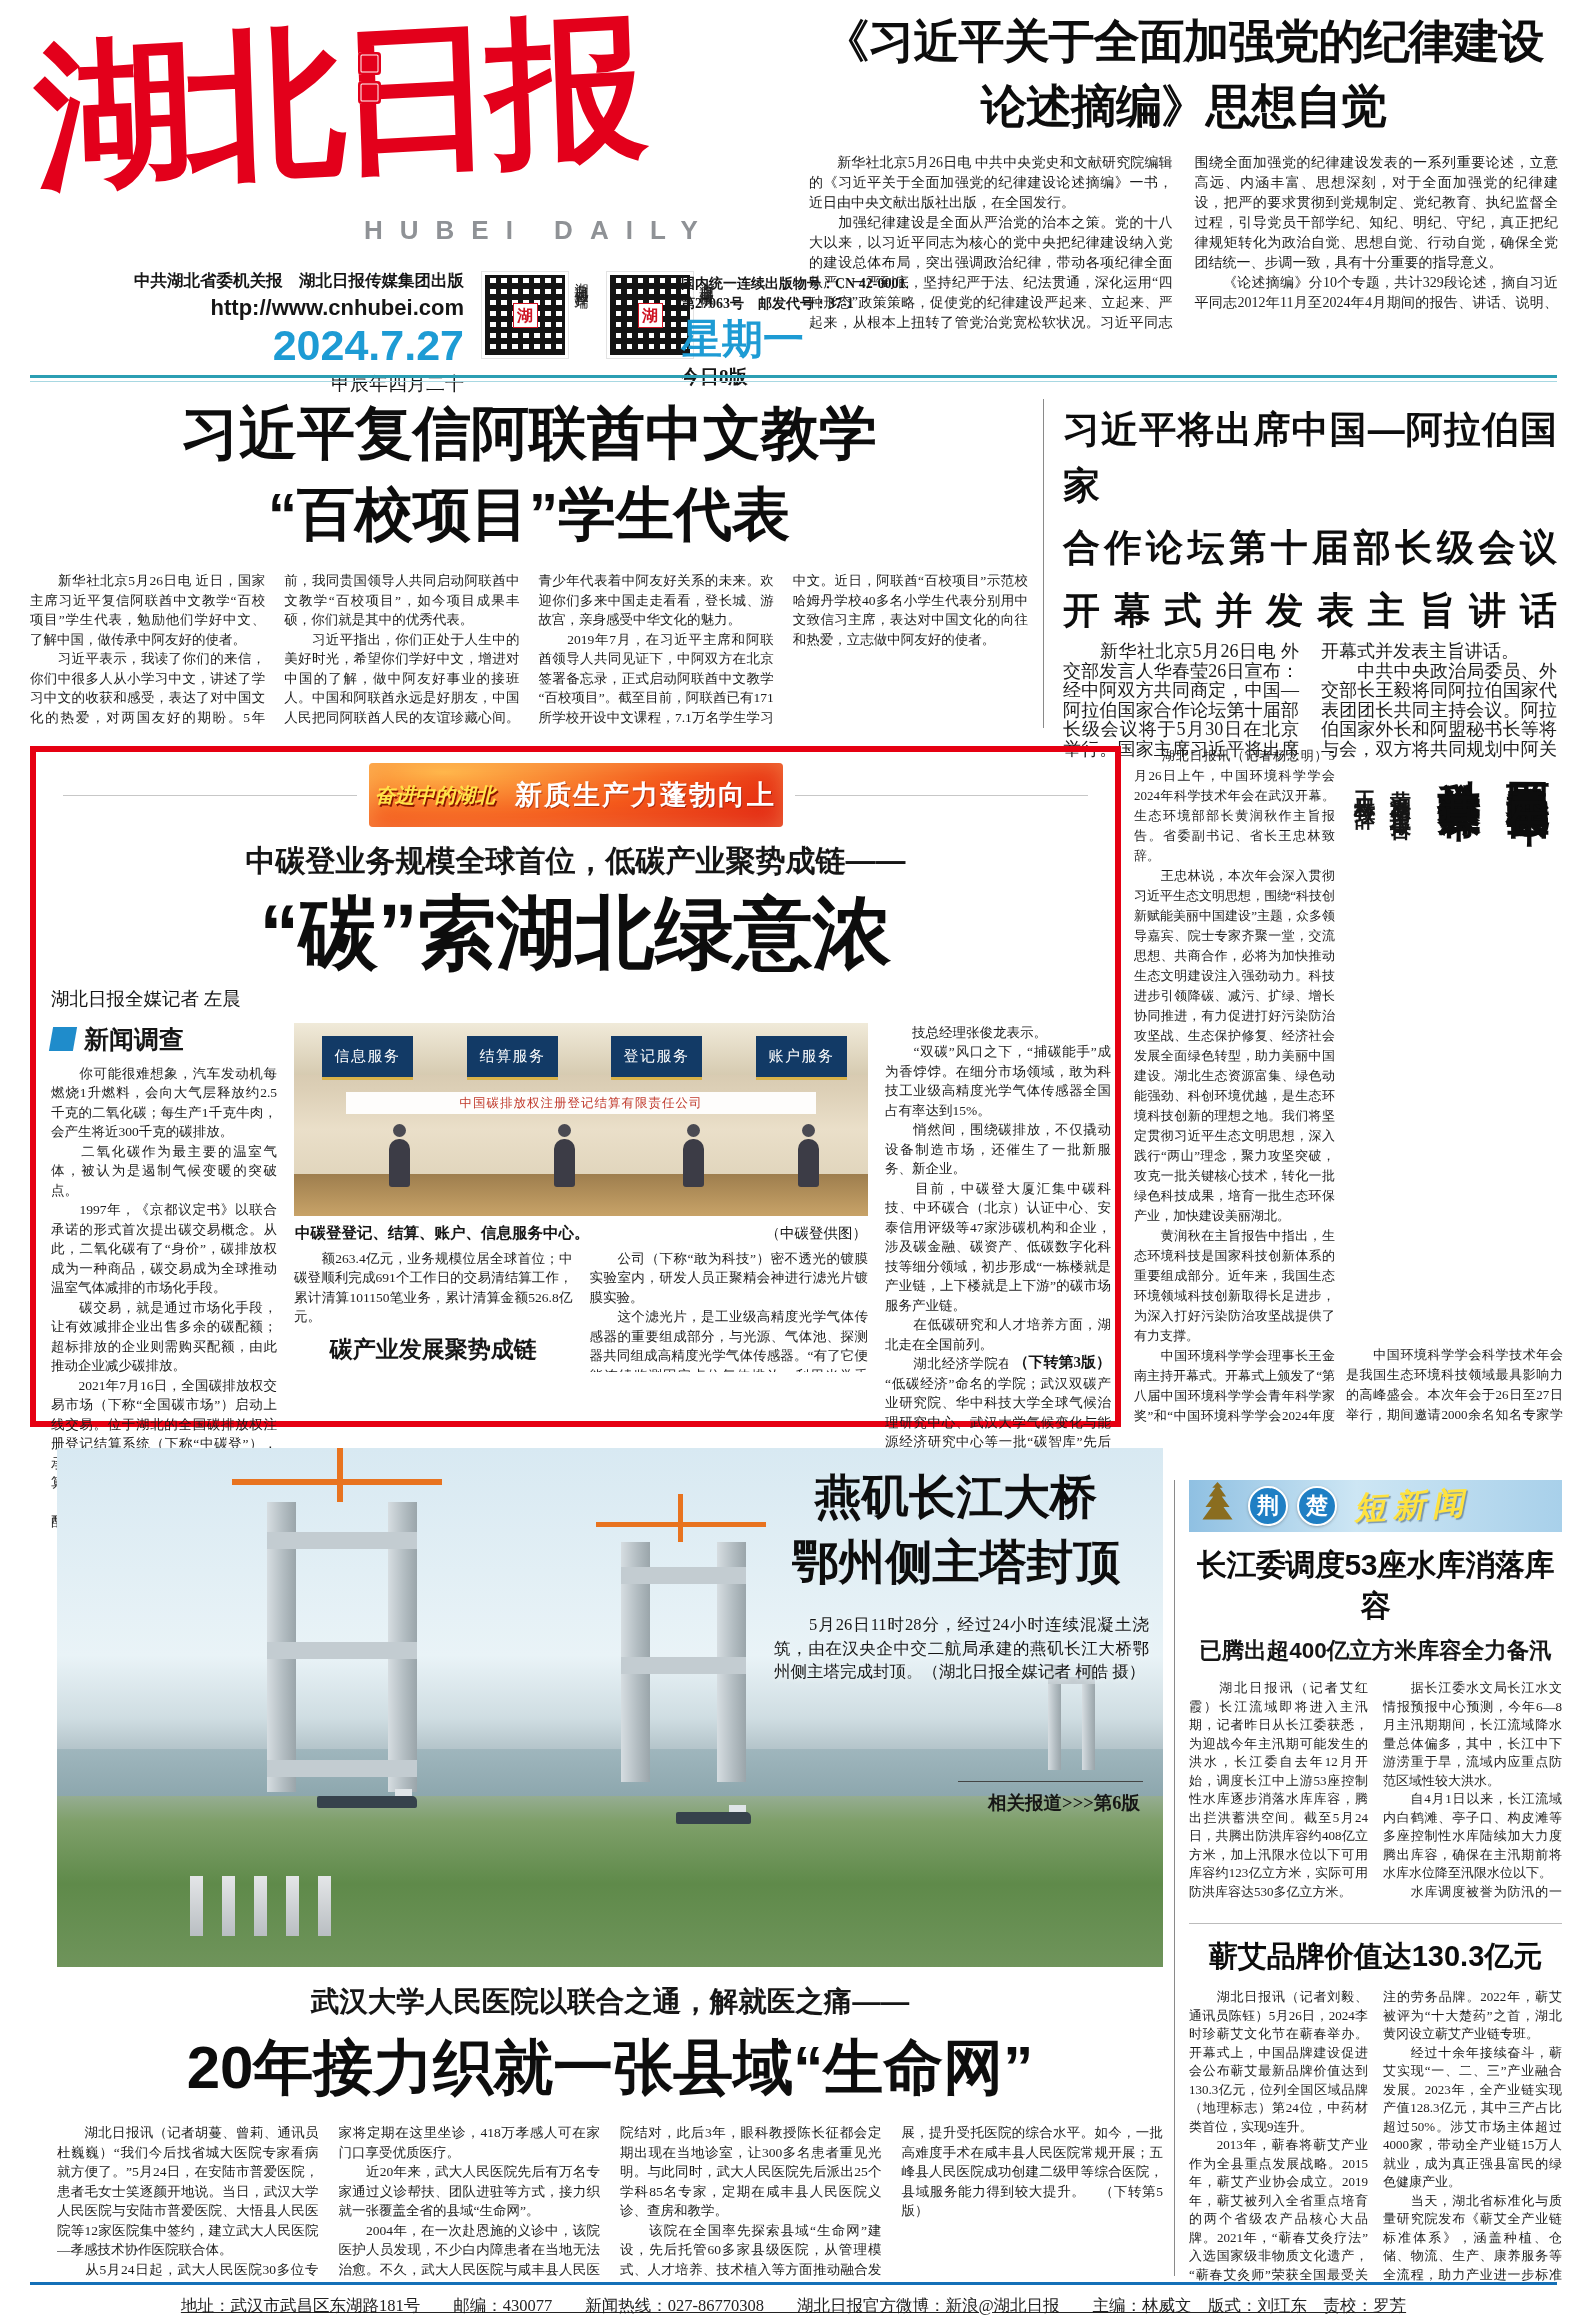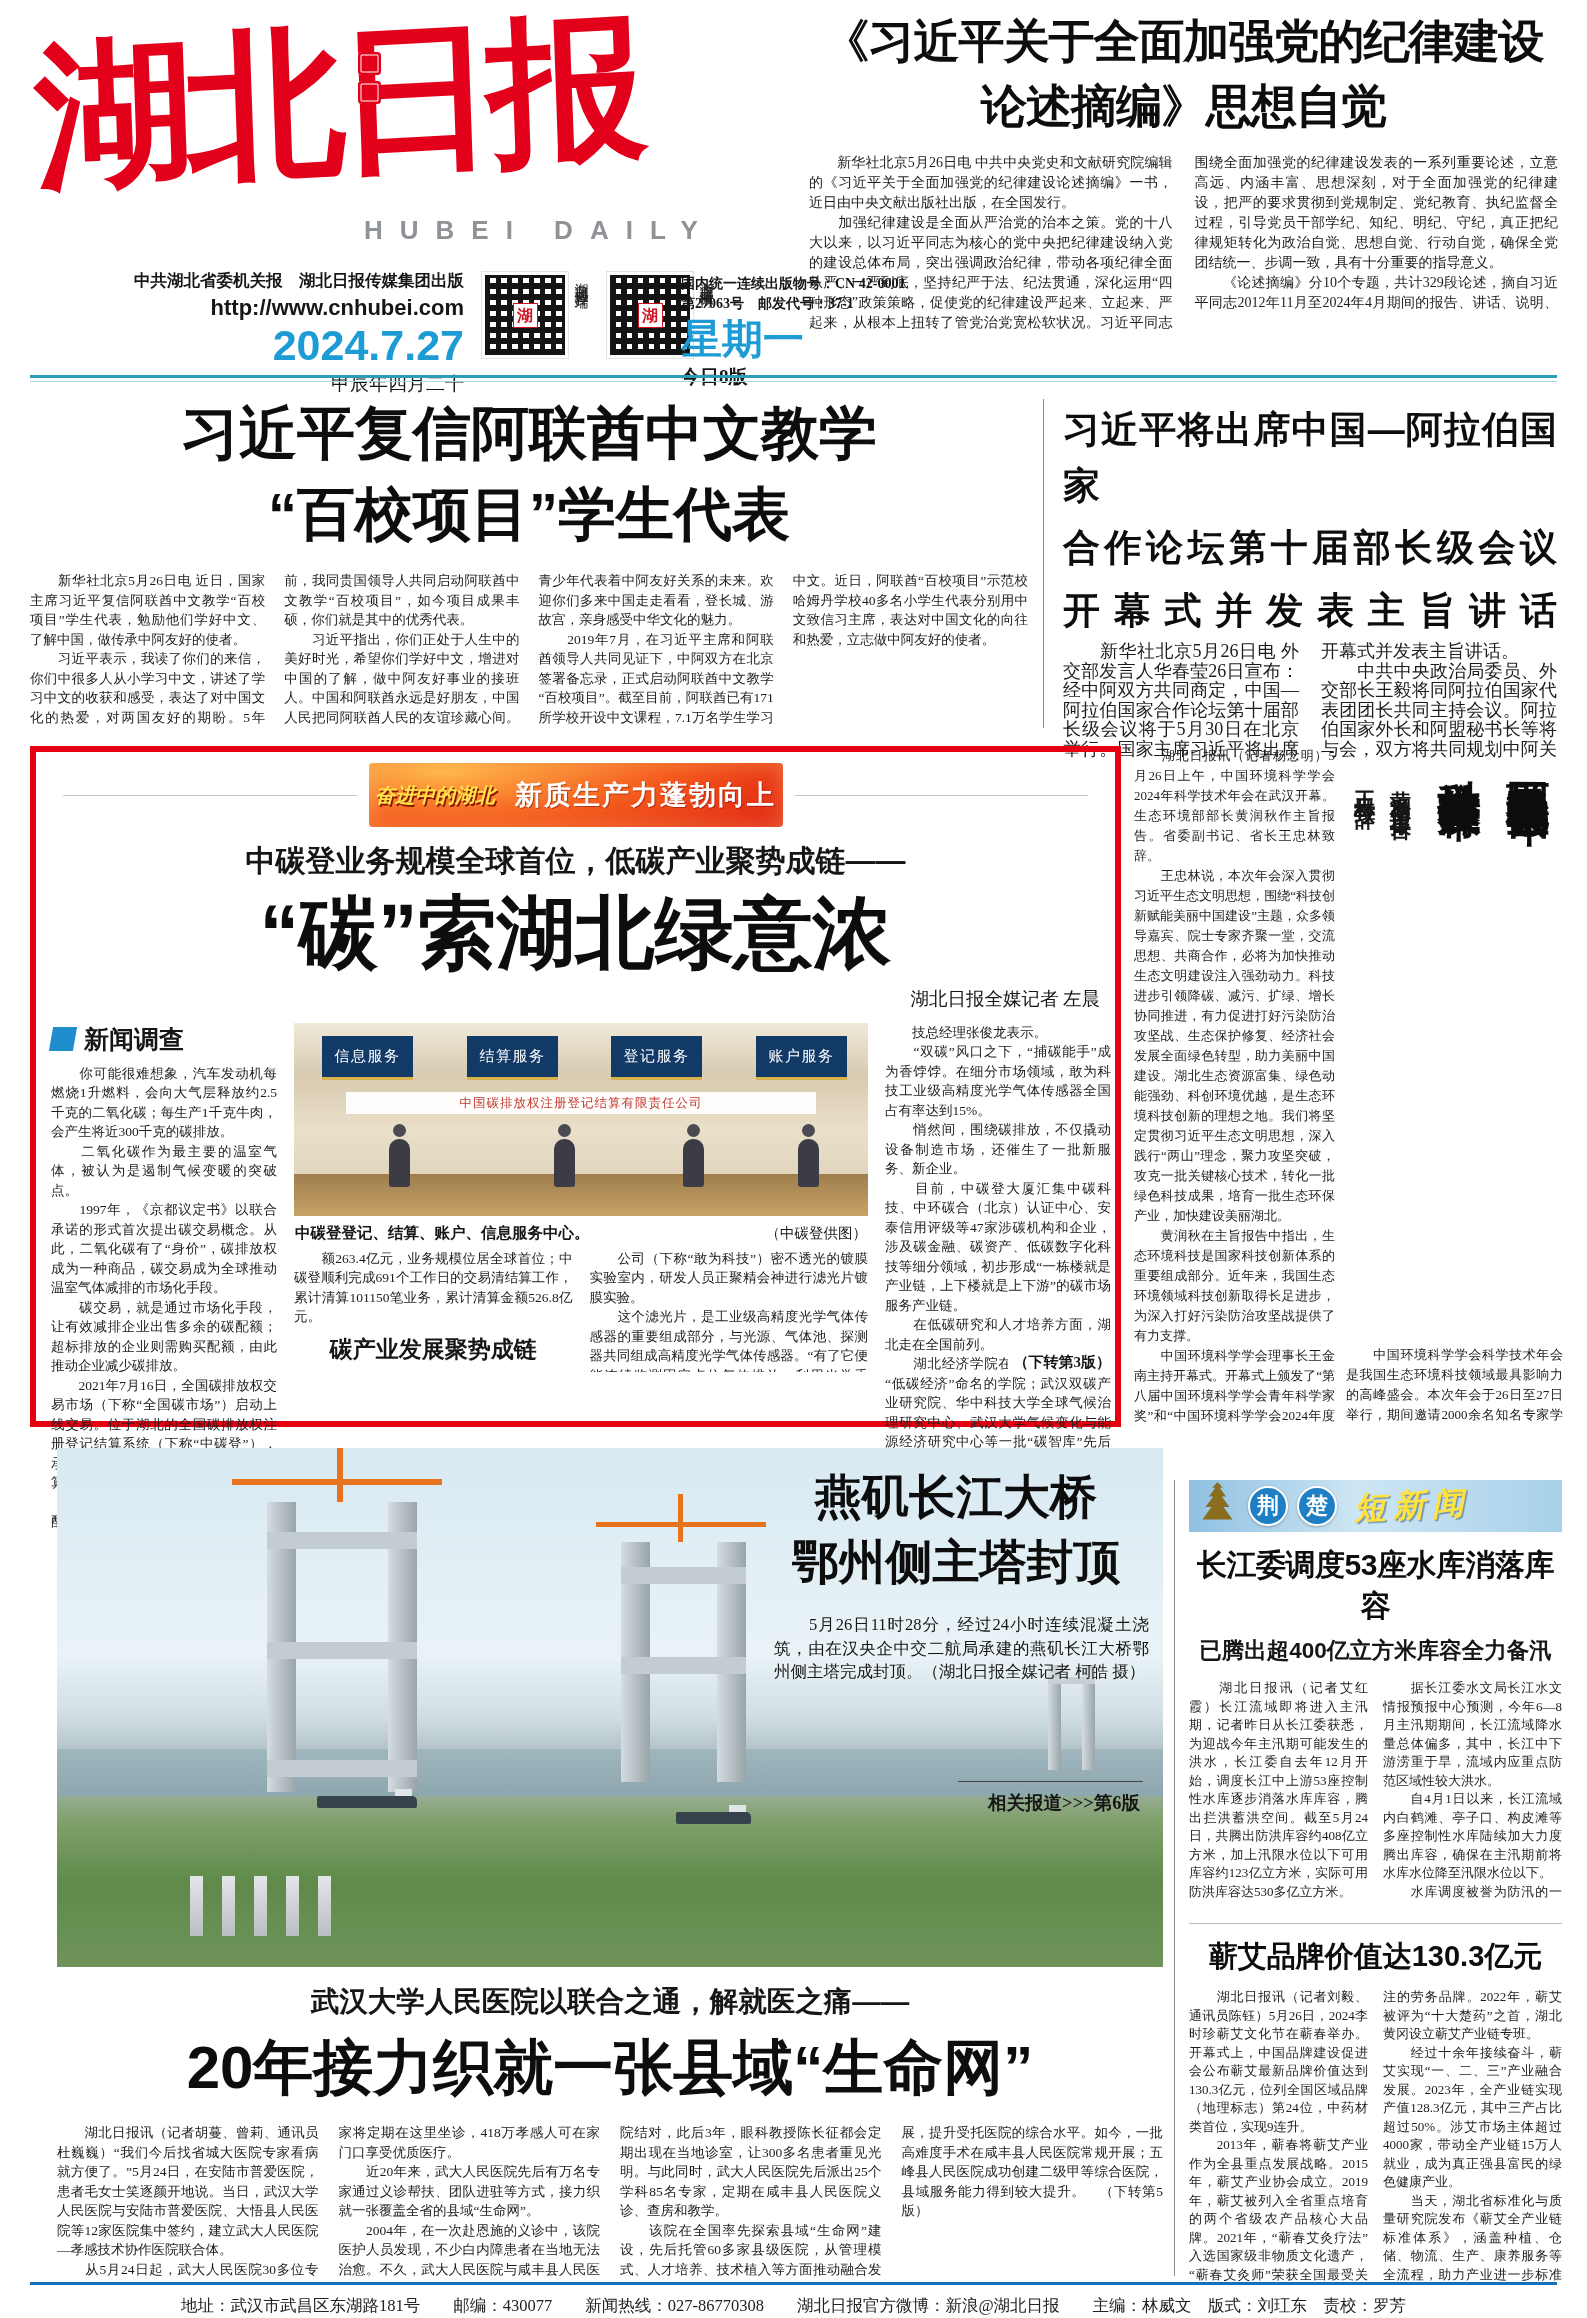--- a/index.html
+++ b/index.html
@@ -61,21 +61,21 @@
   .banner-row::before,.banner-row::after{content:"";flex:1;border-top:1.5px solid #c7c7c7;margin:0 12px;}
   .banner{width:414px;height:64px;border-radius:4px;flex:0 0 auto;display:flex;align-items:center;justify-content:center;gap:20px;
       background:radial-gradient(140% 200% at 18% 15%,#ffb347 0%,#f4581b 38%,#e01f10 70%,#b80d0d 100%);
       box-shadow:inset 0 0 23px rgba(255,225,130,.4);}
   .banner-script{color:#ffe348;font-size:20px;font-weight:900;font-style:italic;
       font-family:"DejaVu Serif",serif;text-shadow:1.5px 1.5px 0 #8a1500;}
   .banner-slogan{color:#fff;font-size:27px;font-weight:900;letter-spacing:2px;
       font-family:"Liberation Sans",sans-serif;text-shadow:1px 1px 0 rgba(120,10,0,.5);}
   .kicker{font-size:30px;font-weight:700;text-align:center;margin-top:13px;font-family:"Liberation Sans",sans-serif;}
   .f-title{font-size:79px;text-align:center;line-height:1.15;margin-top:6px;}
-  .f-byline{font-size:18.5px;text-align:right;margin-top:7px;}
+  .f-byline{font-size:18.5px;text-align:left;margin-top:7px;}
   .f-content{display:flex;gap:17px;margin-top:12px;height:349px;}
   .f-col1{width:226px;flex:0 0 auto;}
   .tag-row{display:flex;align-items:center;margin-bottom:8px;}
   .tag-icon{width:24px;height:24px;background:#1f8ccb;transform:skewX(-10deg);margin-right:9px;}
   .tag-label{font-size:25px;font-weight:900;font-family:"Liberation Sans",sans-serif;}
   .f-col1 .body-text{height:305px;font-size:13.5px;line-height:19.5px;}
   .f-mid{width:574px;flex:0 0 auto;display:flex;flex-direction:column;}
   .c-photo{position:relative;height:193px;overflow:hidden;
       background:linear-gradient(180deg,#cbbda2 0%,#dccfb6 34%,#ead фdcc8 55%,#d9cdb2 100%);}
   .c-photo{background:linear-gradient(180deg,#cbbda2 0%,#dccfb6 34%,#eadfc9 55%,#d9cdb2 100%);}
@@ -151,21 +151,21 @@
   #qiai .body-text{margin-top:11px;height:298px;font-size:13px;line-height:18.5px;column-gap:15px;}
 
   
   #hospital{position:absolute;left:57px;top:1983px;width:1106px;}
   #hospital .kick{font-size:28.5px;font-weight:700;text-align:center;font-family:"Liberation Sans",sans-serif;}
   #hospital .t{font-size:60px;text-align:center;margin-top:7px;}
   #hospital .body-text{margin-top:14px;height:156px;font-size:13.5px;line-height:19.5px;column-gap:20px;}
 
   
   #footer{position:absolute;left:30px;top:2282px;width:1527px;border-top:3.5px solid #1470b8;}
-  #footer .line{margin-top:10px;text-align:center;font-size:16.5px;color:#222;}
+  #footer .line{margin-top:10px;text-align:center;font-size:16.5px;color:#222;text-decoration:underline;}
 </style>
 </head>
 <body>
 
 <div class="page">
 
   <div id="masthead">
     <div class="calligraphy">湖北日报</div>
     <div class="seal" style="left:323px;top:37px;"></div>
     <div class="seal" style="left:323px;top:66px;"></div>

